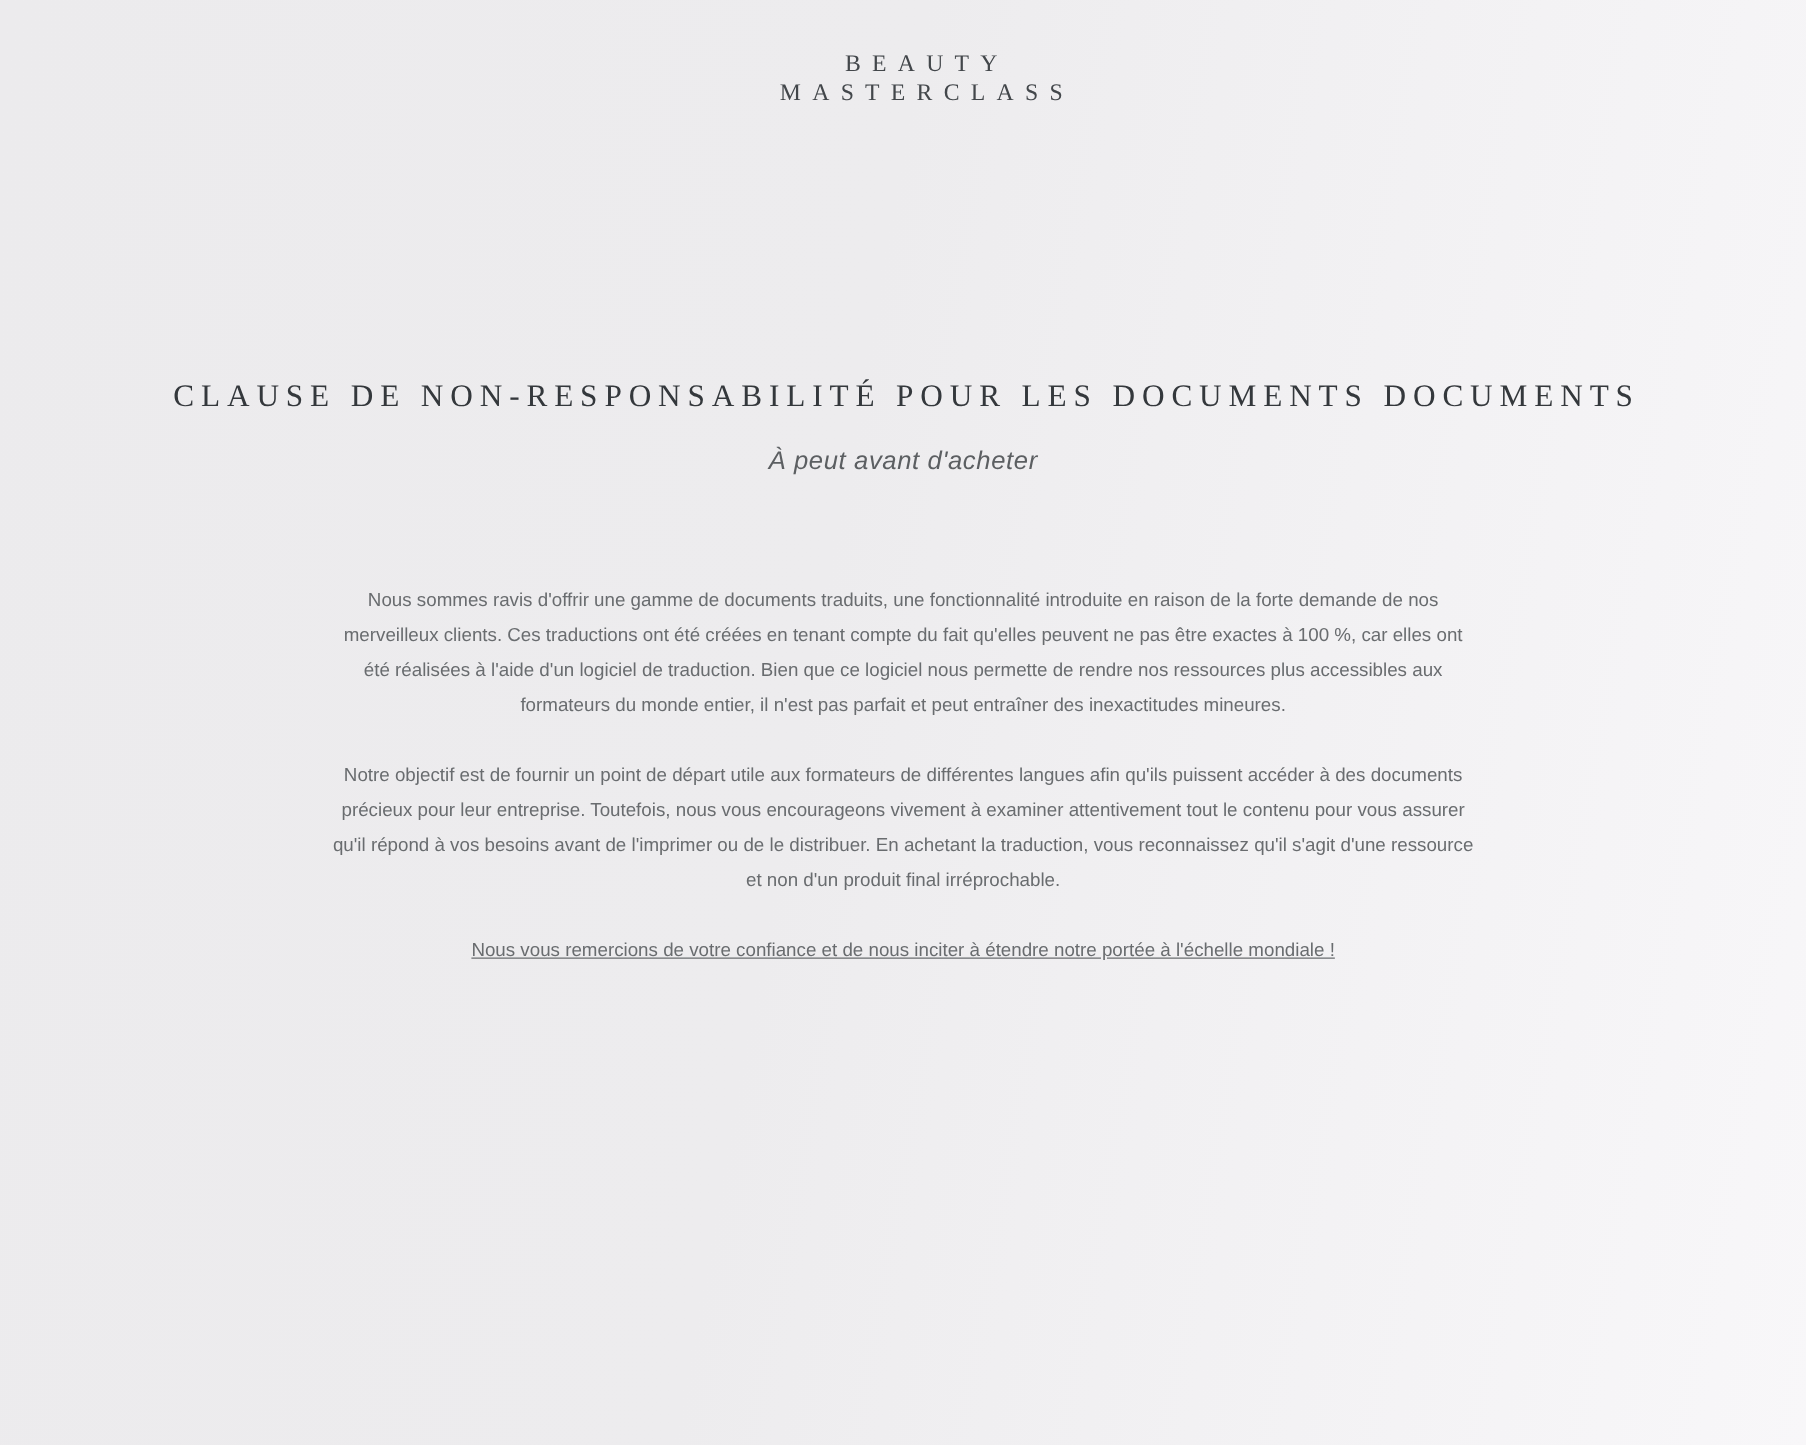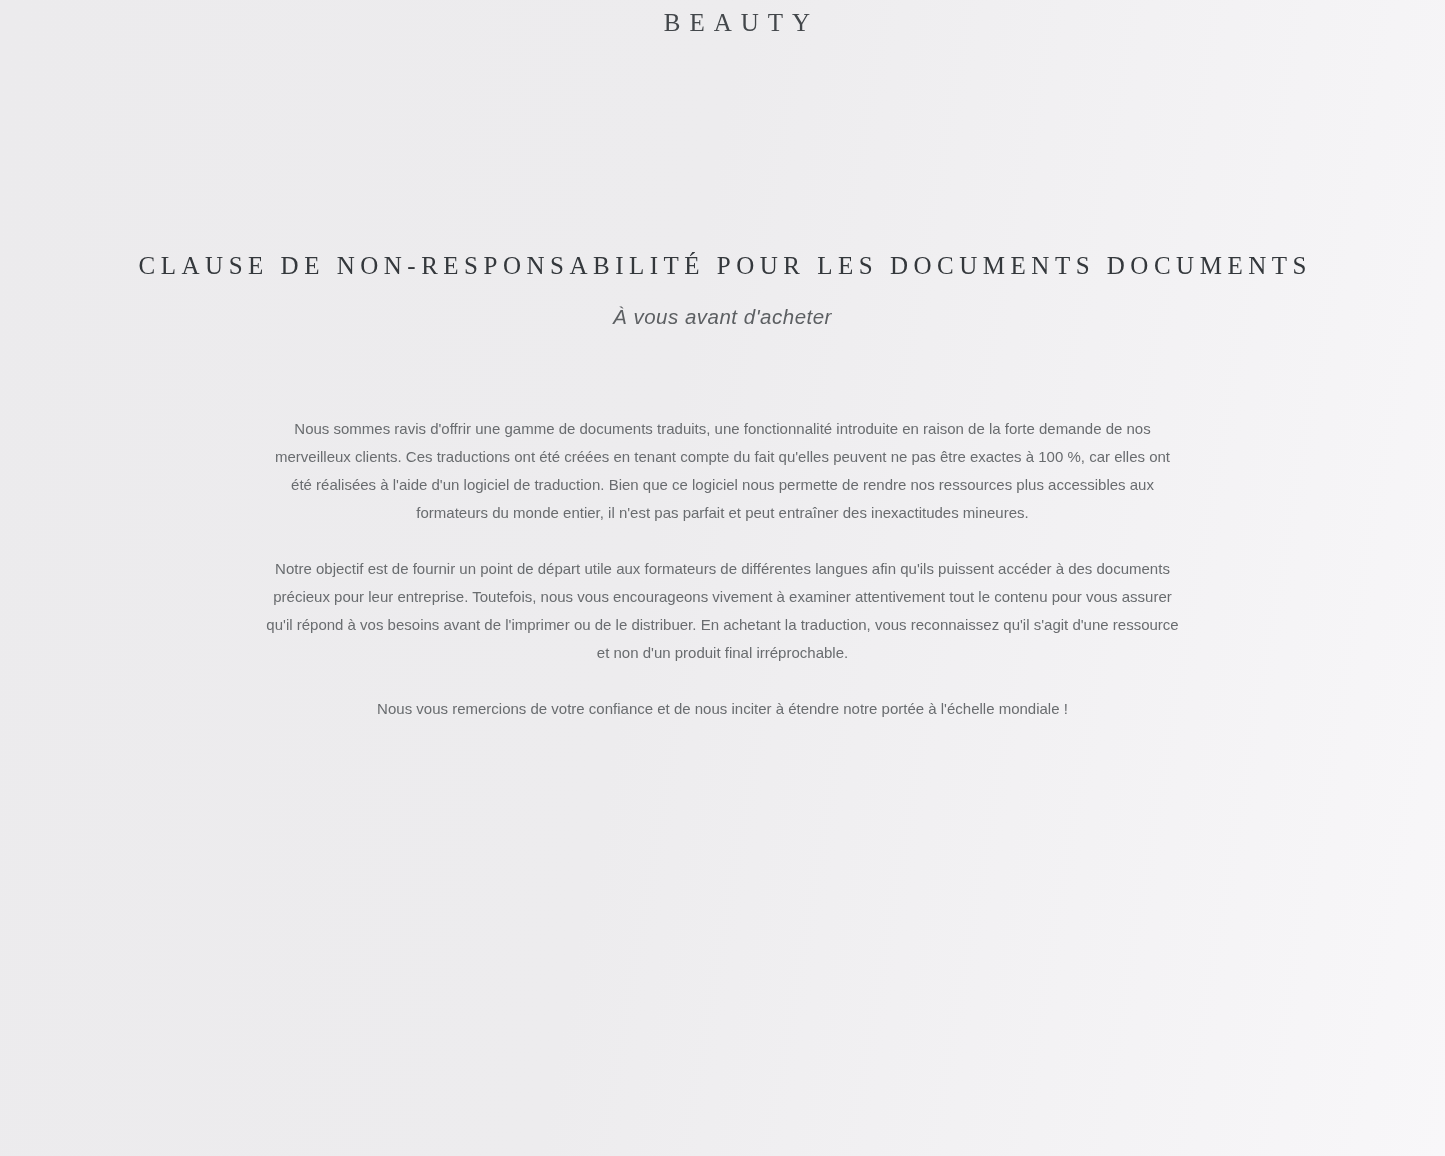--- a/index.html
+++ b/index.html
@@ -8,24 +8,24 @@
   }
   .page {
     position: relative;
     width: 1445px;
     height: 1156px;
     overflow: hidden;
     background: linear-gradient(100deg, #ecebed 0%, #edecee 45%, #f3f2f4 75%, #f8f7f9 100%);
     font-family: "Liberation Sans", sans-serif;
   }
   .brand {
-    padding-top: 11px;
+    padding-top: 40px;
     text-align: center;
     font-family: "Liberation Serif", serif;
-    font-size: 25px;
+    font-size: 19px;
     line-height: 23px;
     letter-spacing: 9px;
     text-indent: 9px;
     color: #43474b;
     font-weight: 500;
     margin-left: 29px;
   }
   .doc-title {
     margin: 217px 0 0 0;
     text-align: center;
@@ -53,35 +53,37 @@
     text-align: center;
     font-size: 15px;
     line-height: 28px;
     color: #696c6f;
   }
   .body-text p {
     margin: 0 0 28px 0;
   }
   .body-text p:last-child {
     margin-bottom: 13px;
+    text-decoration: underline;
   }
 </style>
 </head>
 <body>
 
 <div class="page">
 
   <header class="brand">
     <div>BEAUTY</div>
+    <div>MASTERCLASS</div>
   </header>
 
   <main>
     <h1 class="doc-title">CLAUSE DE NON-RESPONSABILITÉ POUR LES DOCUMENTS DOCUMENTS</h1>
 
-    <p class="subtitle">À vous avant d'acheter</p>
+    <p class="subtitle">À peut avant d'acheter</p>
 
     <section class="body-text">
       <p>Nous sommes ravis d'offrir une gamme de documents traduits, une fonctionnalité introduite en raison de la forte demande de nos merveilleux clients. Ces traductions ont été créées en tenant compte du fait qu'elles peuvent ne pas être exactes à 100 %, car elles ont été réalisées à l'aide d'un logiciel de traduction. Bien que ce logiciel nous permette de rendre nos ressources plus accessibles aux formateurs du monde entier, il n'est pas parfait et peut entraîner des inexactitudes mineures.</p>
       <p>Notre objectif est de fournir un point de départ utile aux formateurs de différentes langues afin qu'ils puissent accéder à des documents précieux pour leur entreprise. Toutefois, nous vous encourageons vivement à examiner attentivement tout le contenu pour vous assurer qu'il répond à vos besoins avant de l'imprimer ou de le distribuer. En achetant la traduction, vous reconnaissez qu'il s'agit d'une ressource et non d'un produit final irréprochable.</p>
       <p>Nous vous remercions de votre confiance et de nous inciter à étendre notre portée à l'échelle mondiale !</p>
     </section>
   </main>
 
 </div>
 

